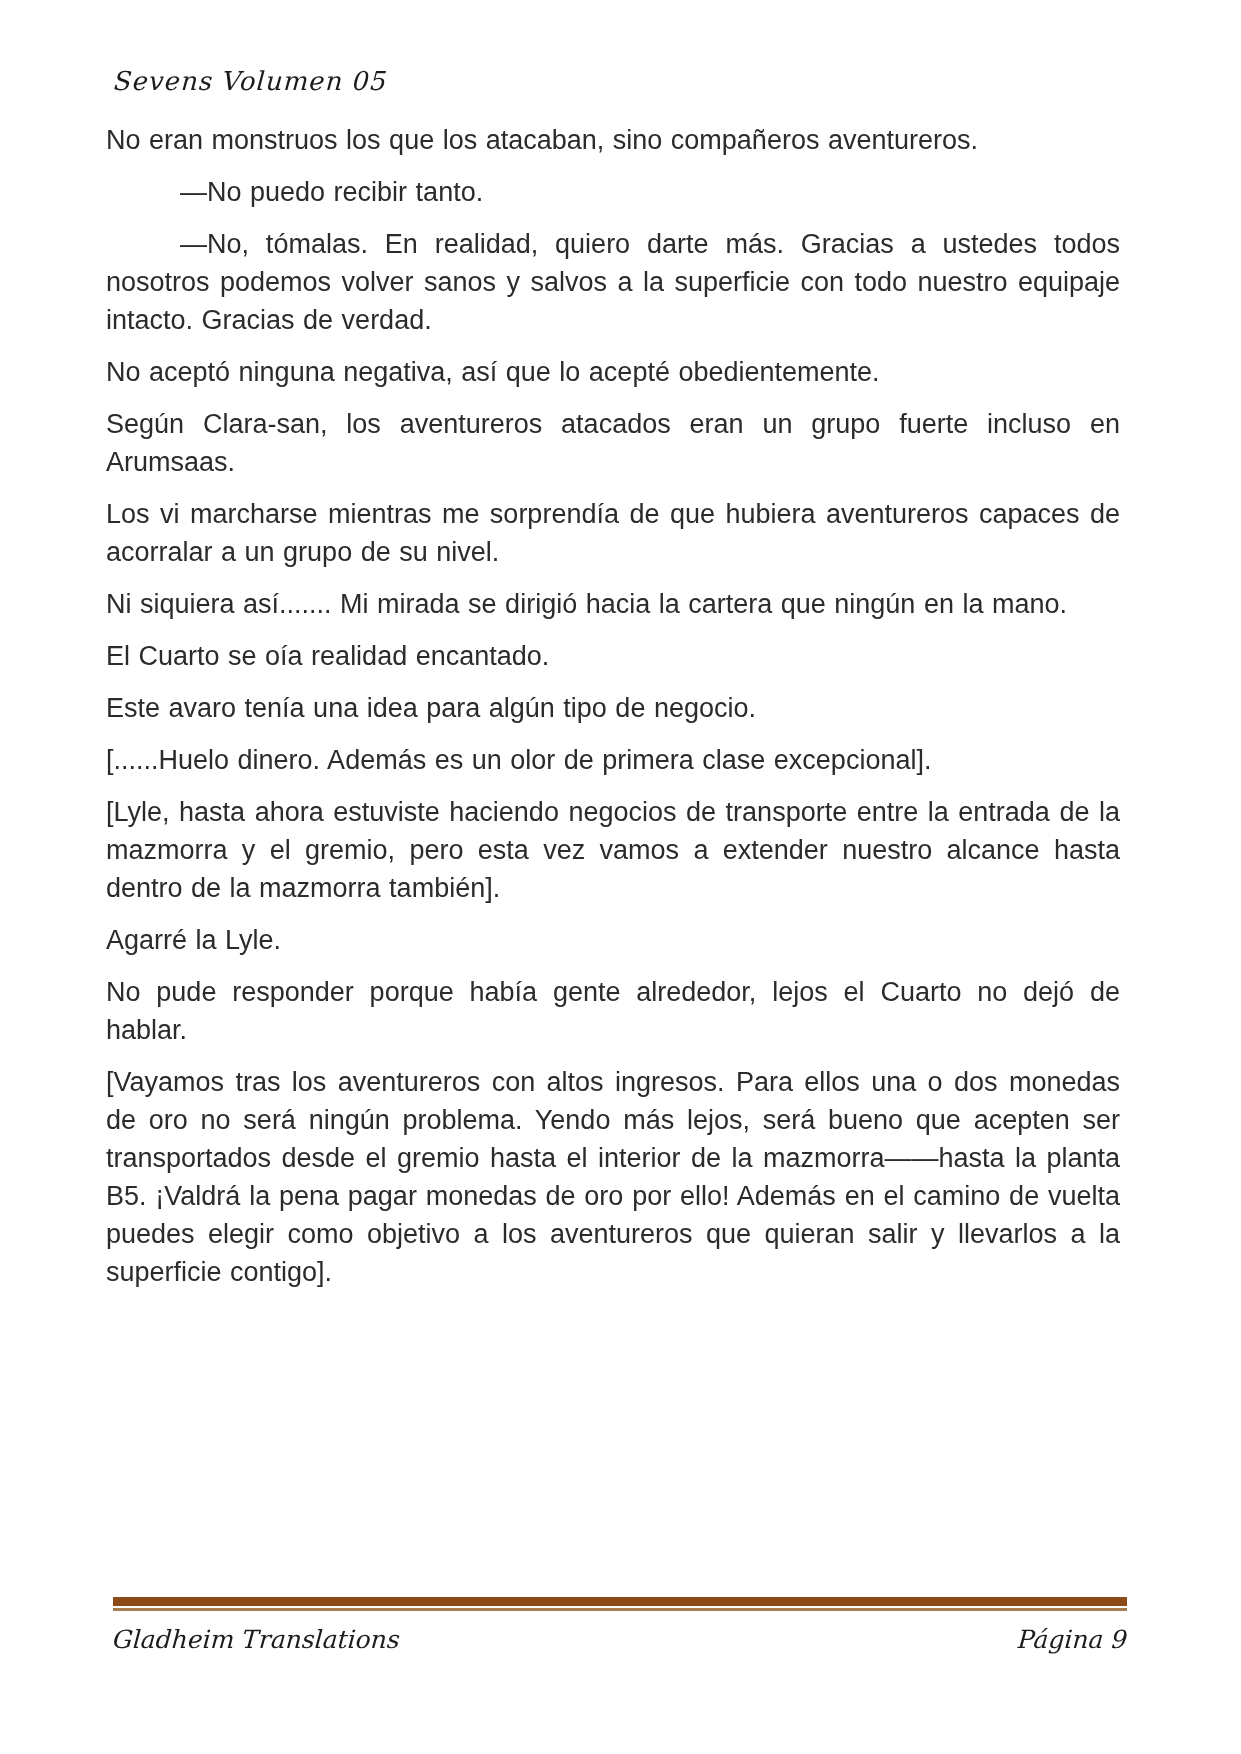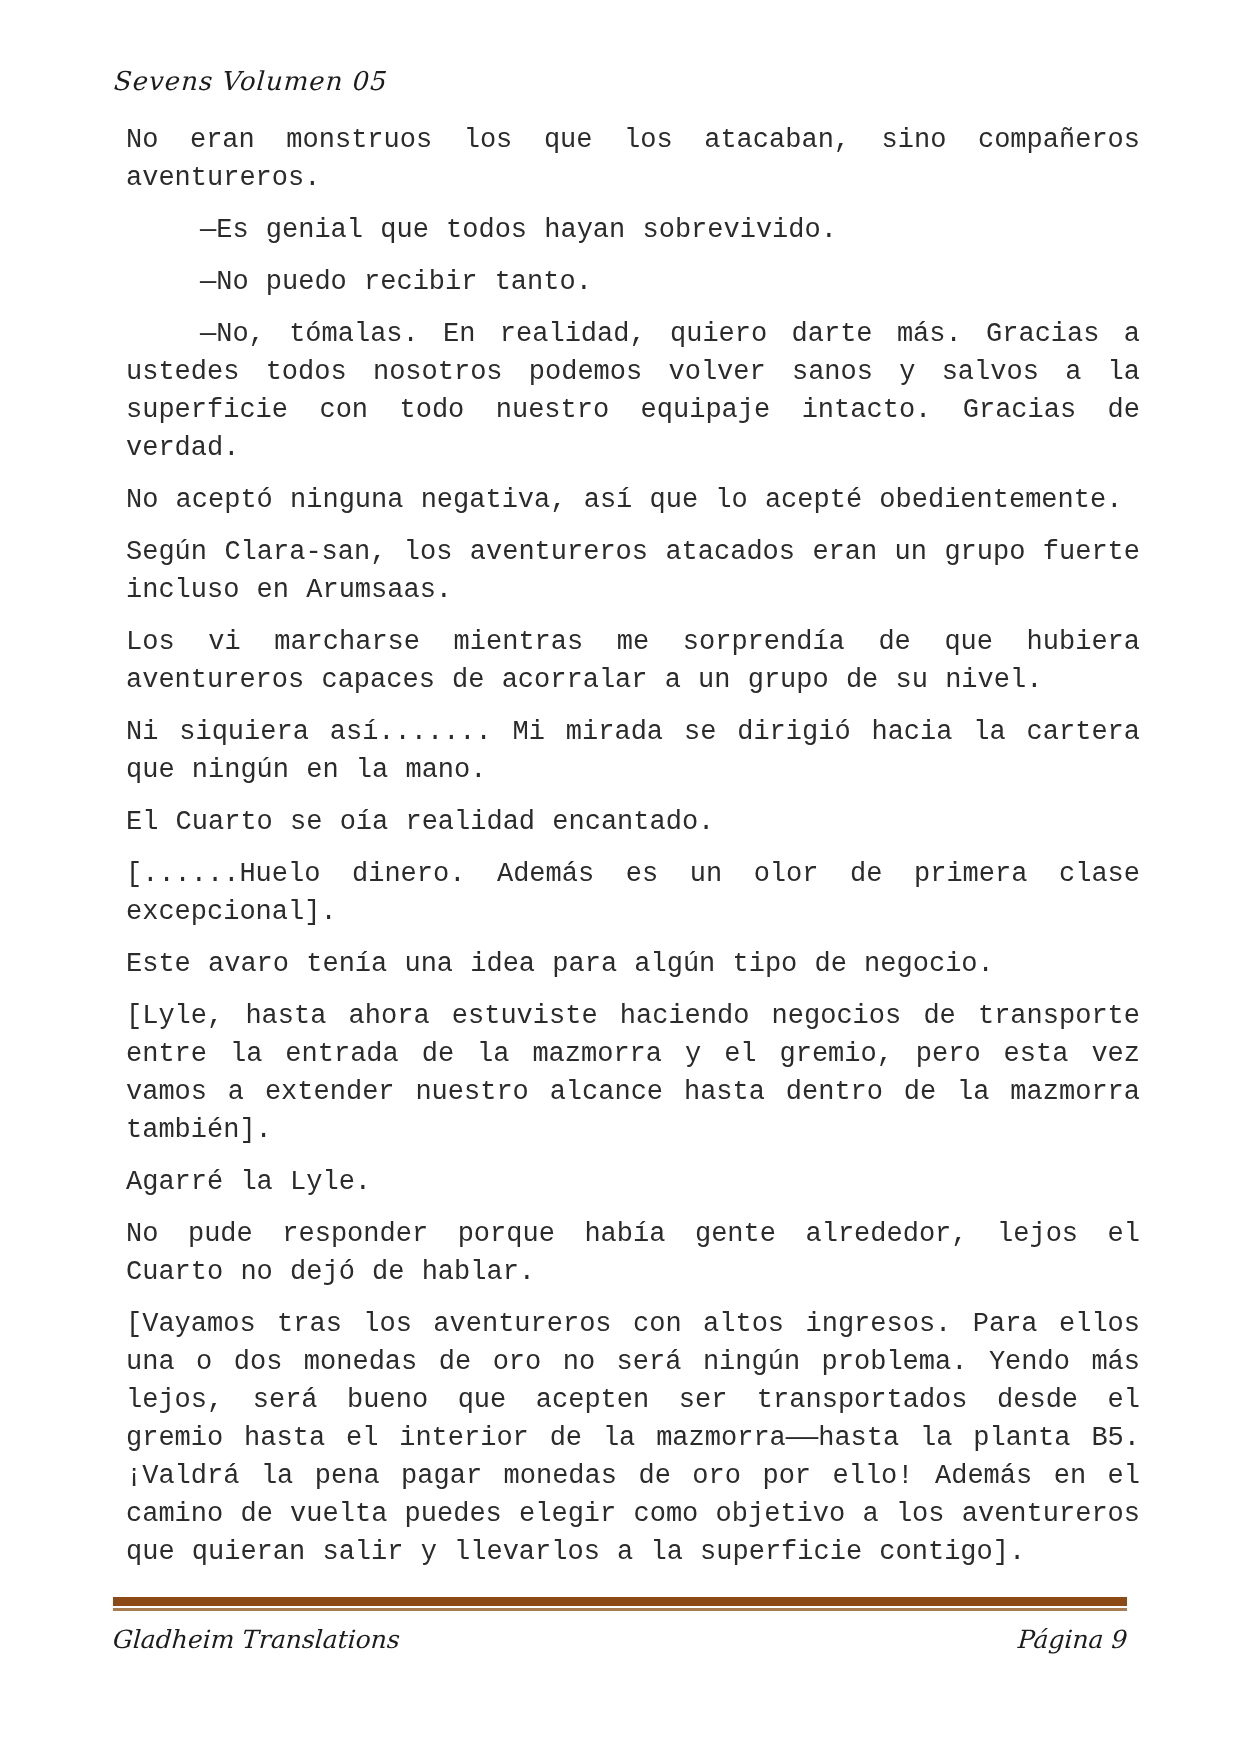--- a/index.html
+++ b/index.html
@@ -26,24 +26,23 @@
     font-family: "DejaVu Serif", serif;
     font-style: italic;
     font-size: 26px;
     letter-spacing: 1px;
     color: #1c1c1c;
     transform: skewX(-4deg);
     transform-origin: left bottom;
   }
   .content {
     position: absolute;
-    left: 126px;
+    left: 106px;
     top: 121px;
     width: 1014px;
-    font-family: Liberation Mono, monospace;
   }
   .content p.para {
     font-size: 27px;
     line-height: 38px;
     text-align: justify;
     margin-bottom: 14px;
     color: var(--text);
     word-spacing: 1px;
   }
   .content p.para.dialogue {
@@ -71,30 +70,29 @@
 </style>
 </head>
 <body>
 
 <div class="page">
 
   <div class="page-header">Sevens Volumen 05</div>
 
   <div class="content">
       <p class="para">No eran monstruos los que los atacaban, sino compañeros aventureros.</p>
-      <p class="para dialogue">—Es genial que todos hayan sobrevivido.</p>
       <p class="para dialogue">—No puedo recibir tanto.</p>
       <p class="para dialogue">—No, tómalas. En realidad, quiero darte más. Gracias a ustedes todos nosotros podemos volver sanos y salvos a la superficie con todo nuestro equipaje intacto. Gracias de verdad.</p>
       <p class="para">No aceptó ninguna negativa, así que lo acepté obedientemente.</p>
       <p class="para">Según Clara-san, los aventureros atacados eran un grupo fuerte incluso en Arumsaas.</p>
       <p class="para">Los vi marcharse mientras me sorprendía de que hubiera aventureros capaces de acorralar a un grupo de su nivel.</p>
       <p class="para">Ni siquiera así....... Mi mirada se dirigió hacia la cartera que ningún en la mano.</p>
       <p class="para">El Cuarto se oía realidad encantado.</p>
+      <p class="para">Este avaro tenía una idea para algún tipo de negocio.</p>
       <p class="para">[......Huelo dinero. Además es un olor de primera clase excepcional].</p>
-      <p class="para">Este avaro tenía una idea para algún tipo de negocio.</p>
       <p class="para">[Lyle, hasta ahora estuviste haciendo negocios de transporte entre la entrada de la mazmorra y el gremio, pero esta vez vamos a extender nuestro alcance hasta dentro de la mazmorra también].</p>
       <p class="para">Agarré la Lyle.</p>
       <p class="para">No pude responder porque había gente alrededor, lejos el Cuarto no dejó de hablar.</p>
       <p class="para">[Vayamos tras los aventureros con altos ingresos. Para ellos una o dos monedas de oro no será ningún problema. Yendo más lejos, será bueno que acepten ser transportados desde el gremio hasta el interior de la mazmorra——hasta la planta B5. ¡Valdrá la pena pagar monedas de oro por ello! Además en el camino de vuelta puedes elegir como objetivo a los aventureros que quieran salir y llevarlos a la superficie contigo].</p>
     </div>
 
   <div class="page-footer">
     <div class="rule-dark"></div>
     <div class="rule-light"></div>
     <div class="footer-row">

